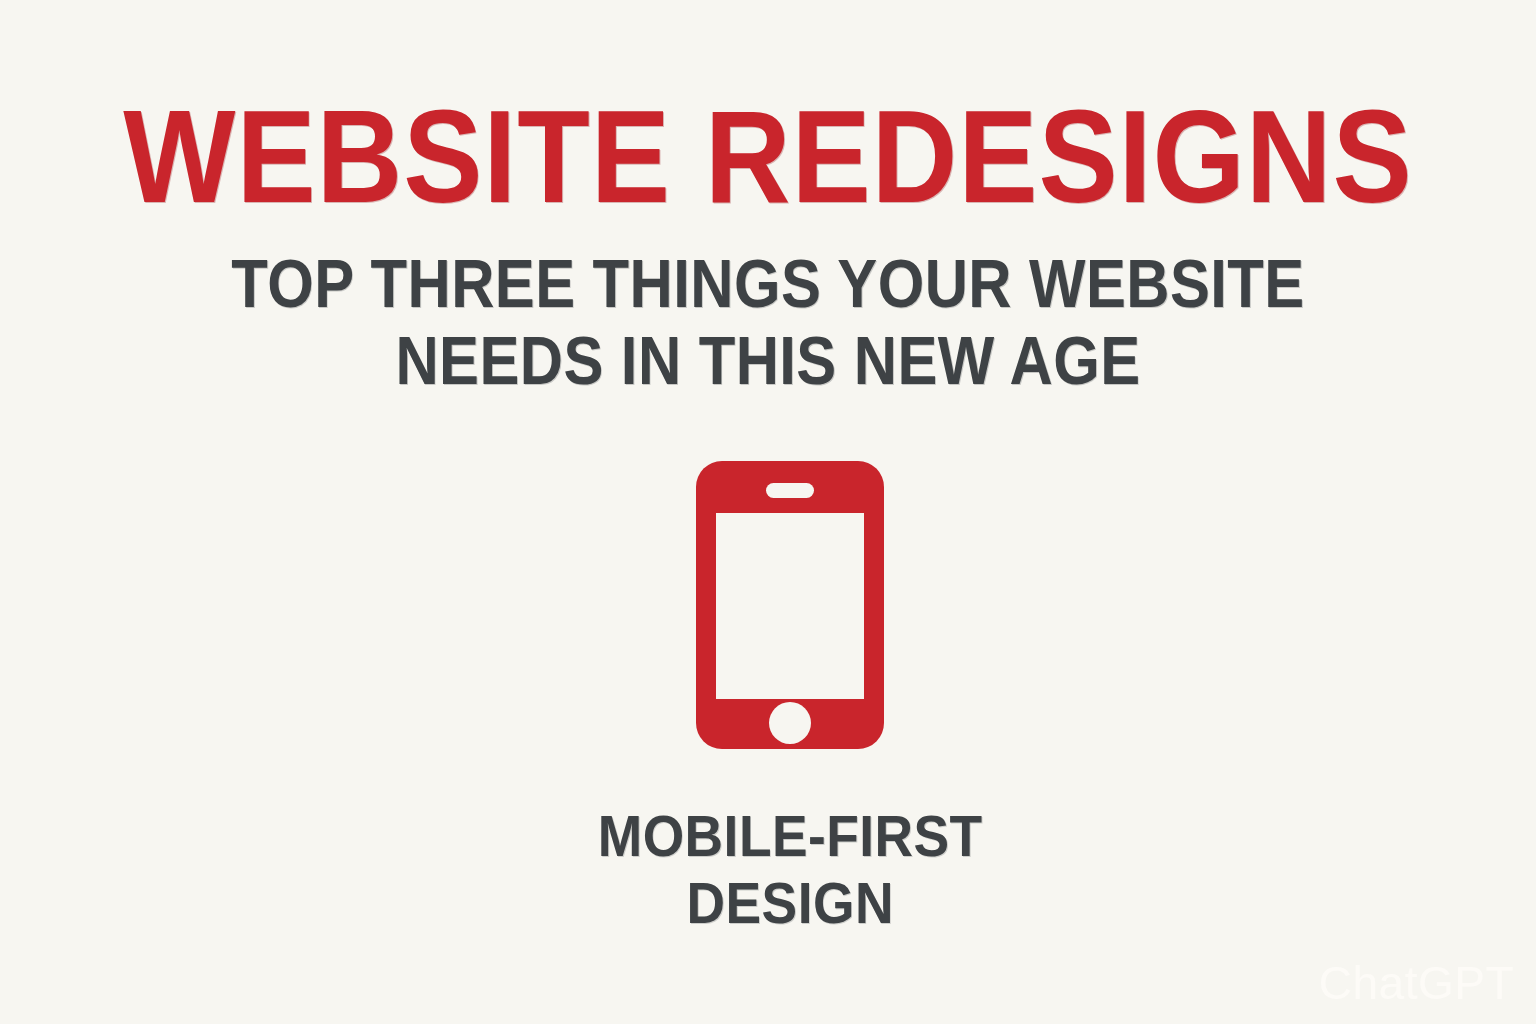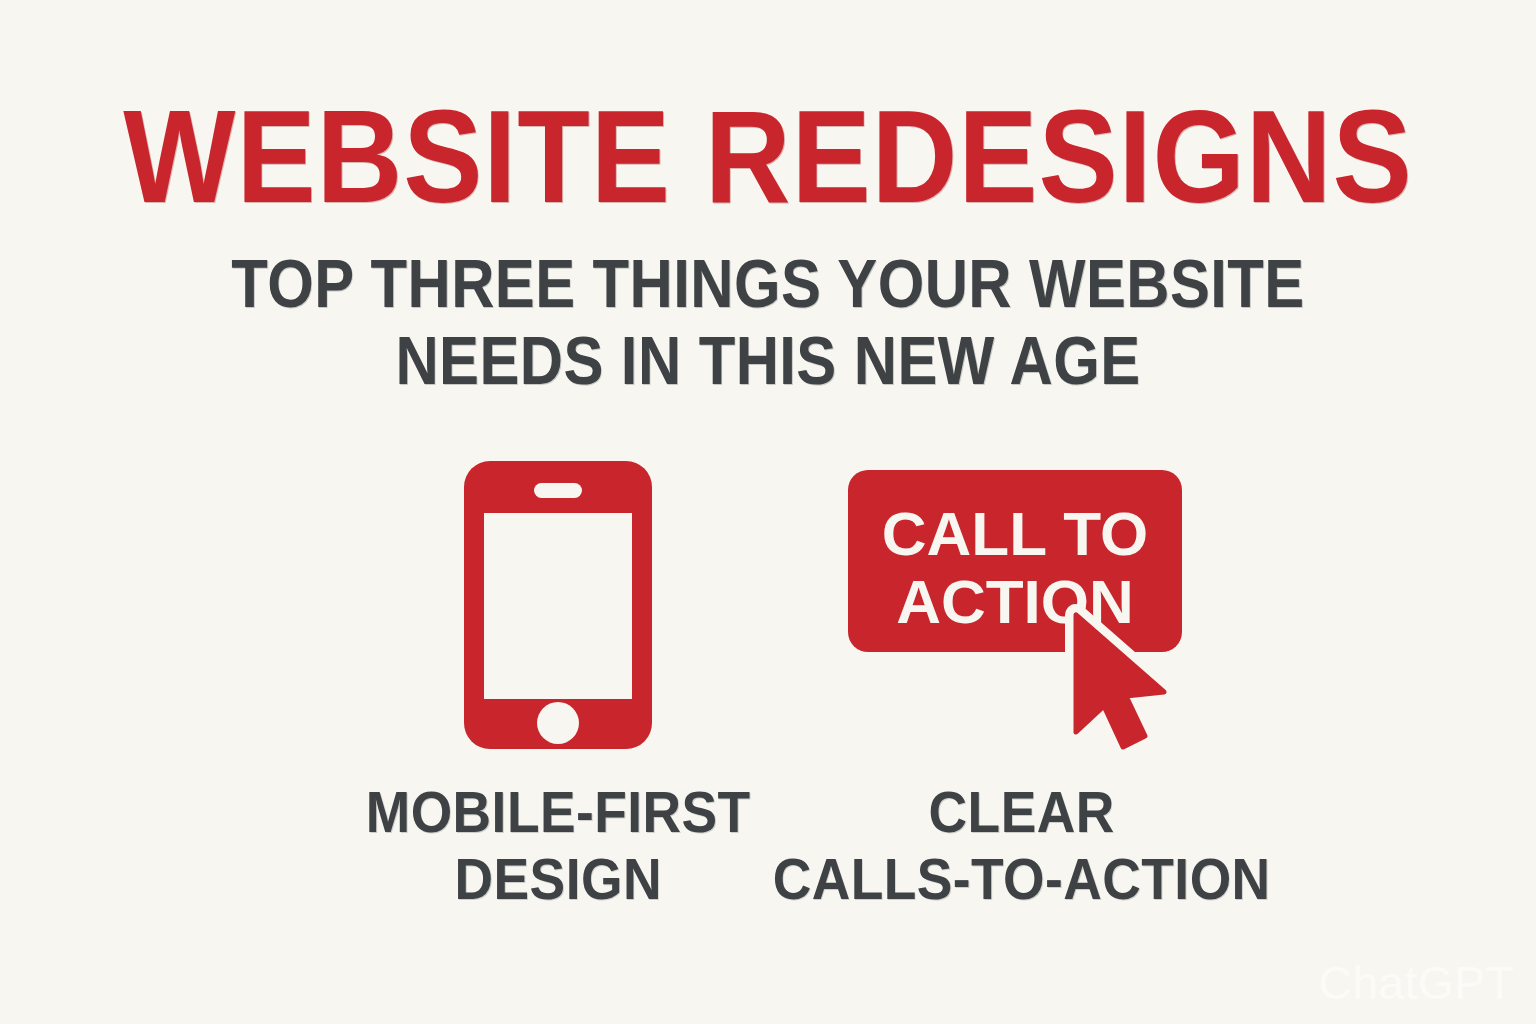--- a/index.html
+++ b/index.html
@@ -73,21 +73,21 @@
     justify-content: center;
   }
 
   .feature {
     width: 420px;
     display: flex;
     flex-direction: column;
     align-items: center;
   }
   .feature.col-speed  { margin-left: -8px; }
-  .feature.col-mobile { margin-left: 44px; }
+  .feature.col-mobile { margin-left: 44px; gap: 24px; }
   .feature.col-cta    { margin-left: 44px; }
 
   .icon-slot {
     height: 330px;
     display: flex;
     align-items: center;
     justify-content: center;
     position: relative;
   }
 
@@ -149,36 +149,18 @@
 
           <circle cx="100" cy="268" r="21" fill="#f7f6f1"></circle>
         </svg>
       </div>
       <div class="caption">
         <span class="caption-line">MOBILE-FIRST</span>
         <span class="caption-line">DESIGN</span>
       </div>
     </div>
 
-    <div class="feature col-cta">
-      <div class="icon-slot">
-        <svg width="360" height="290" viewBox="0 0 360 290">
-
-          <rect x="6" y="10" width="334" height="182" rx="20" ry="20" fill="#c9252c"></rect>
-
-          <text x="173" y="95" fill="#f7f6f1" font-family="Liberation Sans Narrow, Liberation Sans, sans-serif" font-size="62" font-weight="bold" text-anchor="middle" transform="translate(0,0) scale(1,1)">CALL TO</text>
-          <text x="173" y="163" fill="#f7f6f1" font-family="Liberation Sans Narrow, Liberation Sans, sans-serif" font-size="62" font-weight="bold" text-anchor="middle">ACTION</text>
-
-          <path d="M 234 155 L 234 272 L 262 246 L 281 287 L 303 276 L 284 236 L 322 232 Z" fill="#f7f6f1" stroke="#f7f6f1" stroke-width="22" stroke-linejoin="round"></path>
-          <path d="M 234 155 L 234 272 L 262 246 L 281 287 L 303 276 L 284 236 L 322 232 Z" fill="#c9252c" stroke="#c9252c" stroke-width="5" stroke-linejoin="round"></path>
-        </svg>
-      </div>
-      <div class="caption">
-        <span class="caption-line">CLEAR</span>
-        <span class="caption-line">CALLS-TO-ACTION</span>
-      </div>
-    </div>
 
   </div>
 
   <div class="watermark">ChatGPT</div>
 
 </div>
 
 </body></html>

